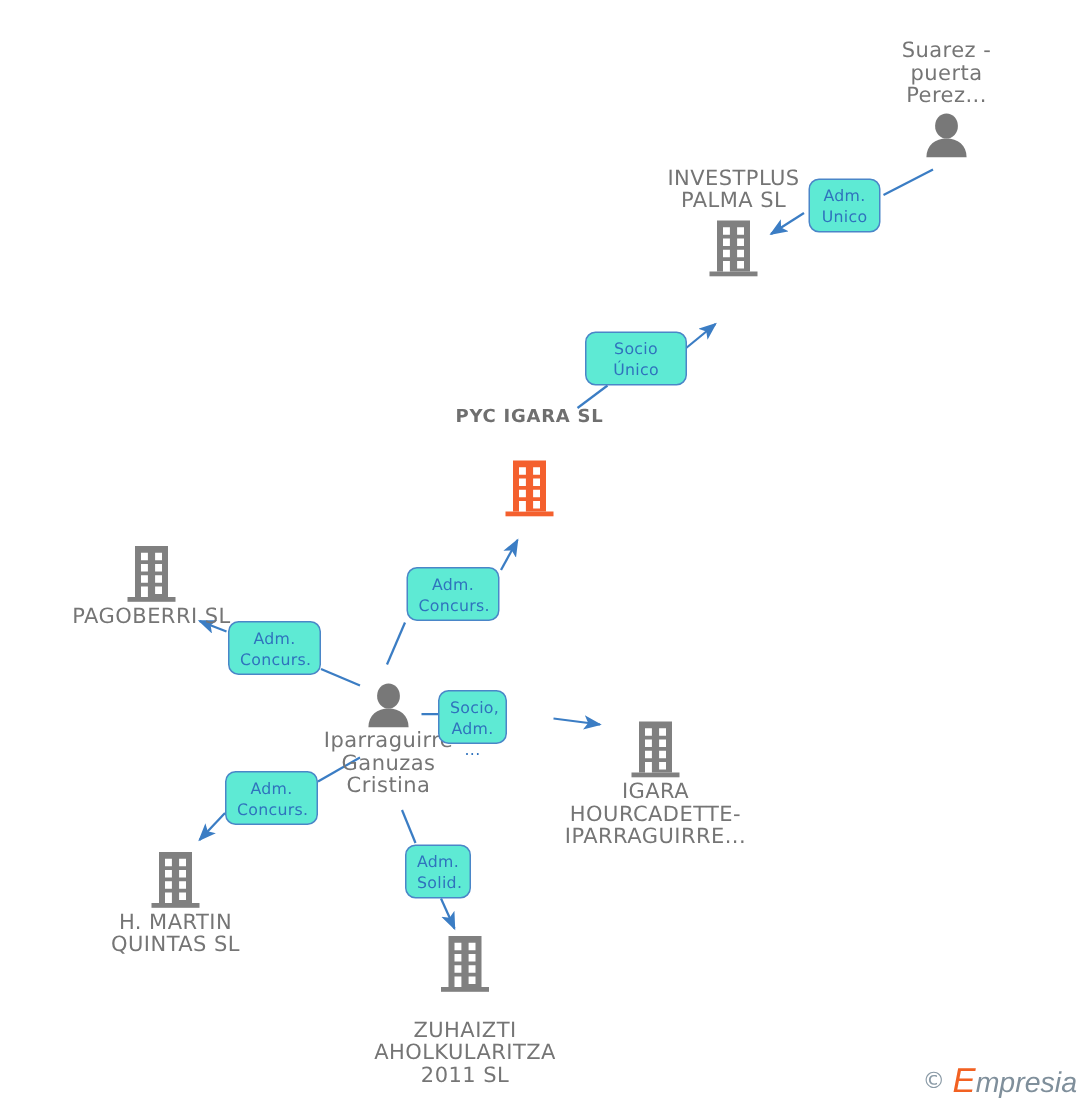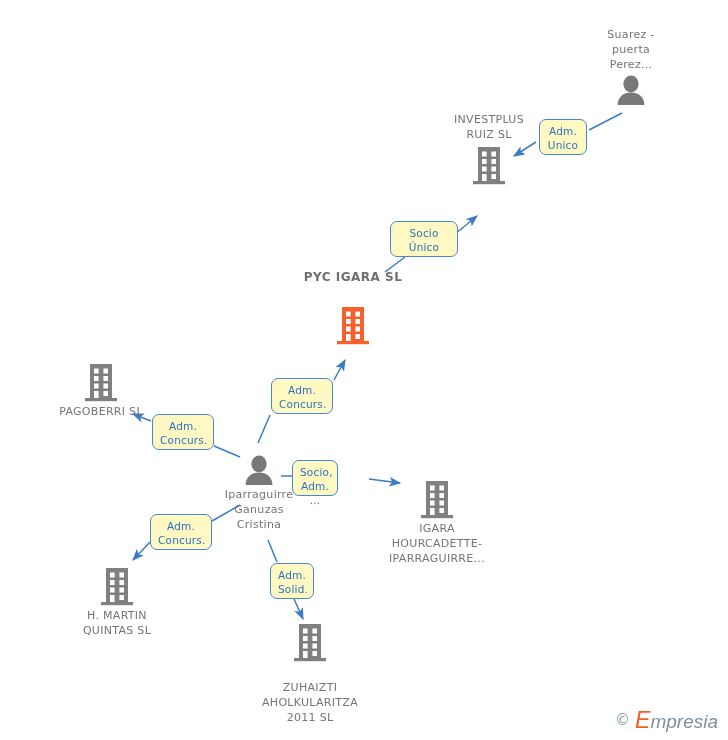--- a/index.html
+++ b/index.html
@@ -22,39 +22,39 @@
     position:absolute;
     display:flex;
     flex-direction:column;
     align-items:center;
     width:150px;
     margin-left:-75px;
     text-align:center;
   }
   .node .icon{display:block;line-height:0;}
   .node-label{
-    font-size:11px;
+    font-size:14px;
     color:#757575;
     line-height:15px;
     letter-spacing:.3px;
     white-space:pre-line;
     margin-top:2px;
   }
   .node.labeltop .node-label{margin-top:0;margin-bottom:3px;}
   .node.focus .node-label{
     color:#6f6f6f;
     font-weight:bold;
     letter-spacing:.5px;
     font-size:12px;
   }
 
   
   .edge-label{
     position:absolute;
-    background:#fef9c3;
+    background:#5eead4;
     border:1.4px solid #4a86c8;
     border-radius:7px;
     color:#2f72bd;
     font-size:10.5px;
     line-height:14px;
     padding:4px 7px;
     text-align:center;
     white-space:pre-line;
     box-sizing:border-box;
     letter-spacing:.2px;
@@ -134,21 +134,21 @@
     <span class="icon">
       <svg width="34" height="30" viewBox="0 0 34 30" xmlns="http://www.w3.org/2000/svg">
         <ellipse cx="17" cy="9" rx="7.6" ry="8.4" fill="#787878"></ellipse>
         <path d="M3.6,30 C3.6,21.8 9.6,17.4 17,17.4 C24.4,17.4 30.4,21.8 30.4,30 Z" fill="#787878"></path>
       </svg>
     </span>
   </div>
 
   <div class="node labeltop" style="left:489px;top:112px;">
     <div class="node-label">INVESTPLUS
-RUIZ SL</div>
+PALMA SL</div>
     <span class="icon">
       <svg width="36" height="40" viewBox="0 0 36 40" xmlns="http://www.w3.org/2000/svg">
         <rect x="7" y="2" width="22" height="34" fill="#808080"></rect>
         <rect x="2" y="36" width="32" height="3.2" fill="#808080"></rect>
         <rect x="11" y="6.5" width="4.6" height="5" fill="#ffffff"></rect>
         <rect x="20.4" y="6.5" width="4.6" height="5" fill="#ffffff"></rect>
         <rect x="11" y="14" width="4.6" height="5" fill="#ffffff"></rect>
         <rect x="20.4" y="14" width="4.6" height="5" fill="#ffffff"></rect>
         <rect x="11" y="21.5" width="4.6" height="5" fill="#ffffff"></rect>
         <rect x="20.4" y="21.5" width="4.6" height="5" fill="#ffffff"></rect>

